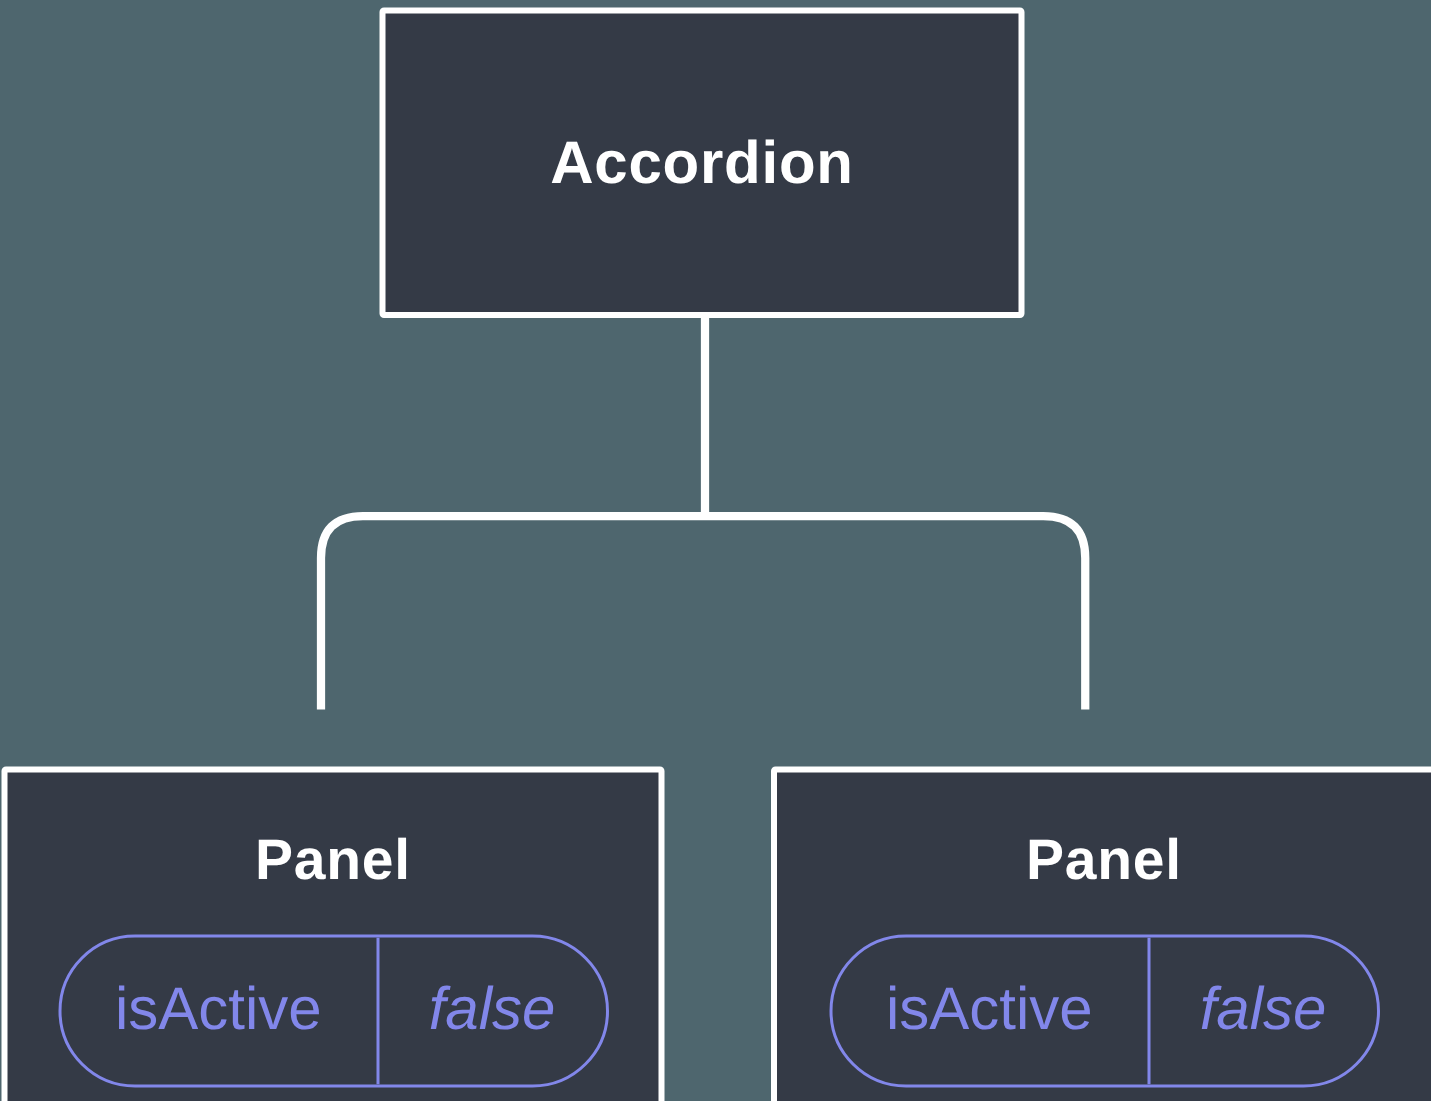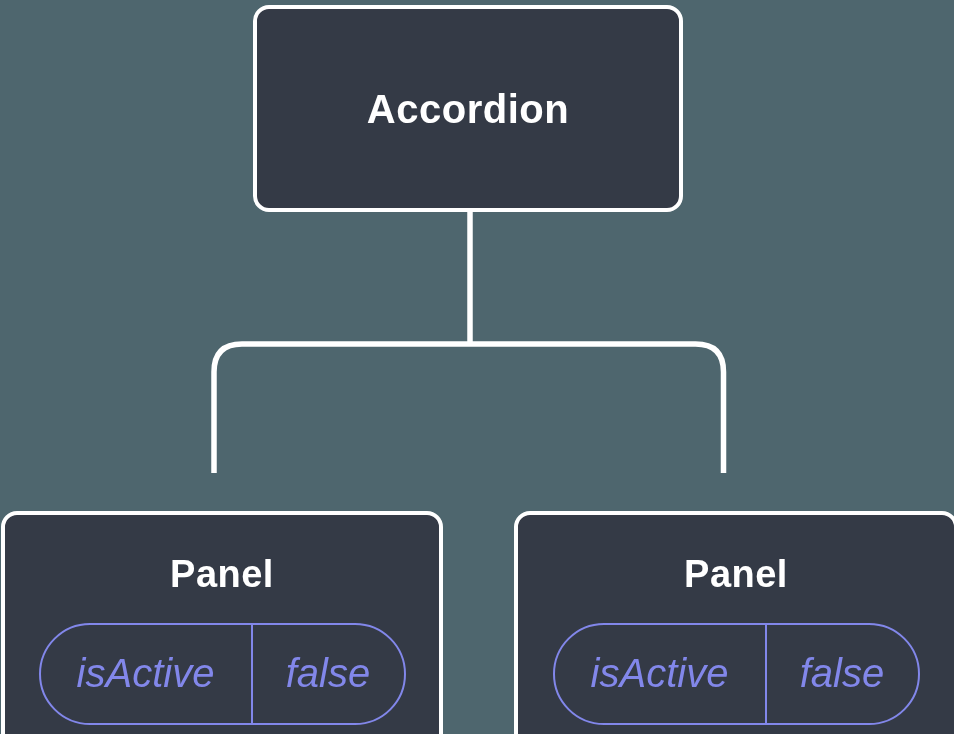--- a/index.html
+++ b/index.html
@@ -15,21 +15,21 @@
     position: absolute;
     left: 0; top: 0;
     width: 954px; height: 734px;
     pointer-events: none;
   }
   .node {
     position: absolute;
     box-sizing: border-box;
     background: #343A46;
     border: 4px solid #FFFFFF;
-    border-radius: 16px;
+    border-radius: 3px;
     display: flex;
     flex-direction: column;
     align-items: center;
   }
   .node-root {
     left: 253px; top: 5px;
     width: 430px; height: 207px;
     justify-content: center;
   }
   .node-title {
@@ -62,21 +62,20 @@
   }
   .state-cell {
     display: flex;
     align-items: center;
     justify-content: center;
     box-sizing: border-box;
   }
   .state-name {
     width: 212px;
     border-right: 2.5px solid #8287EA;
-    font-style: italic;
   }
   .state-value { flex: 1; font-style: italic; }
 </style>
 </head>
 <body>
 
 <div class="canvas" style="background: rgb(78, 102, 110);">
 
   <svg class="connector-svg" viewBox="0 0 954 734" fill="none">
     <path d="M470 208 L470 344" stroke="#FFFFFF" stroke-width="5.5" fill="none"></path>

